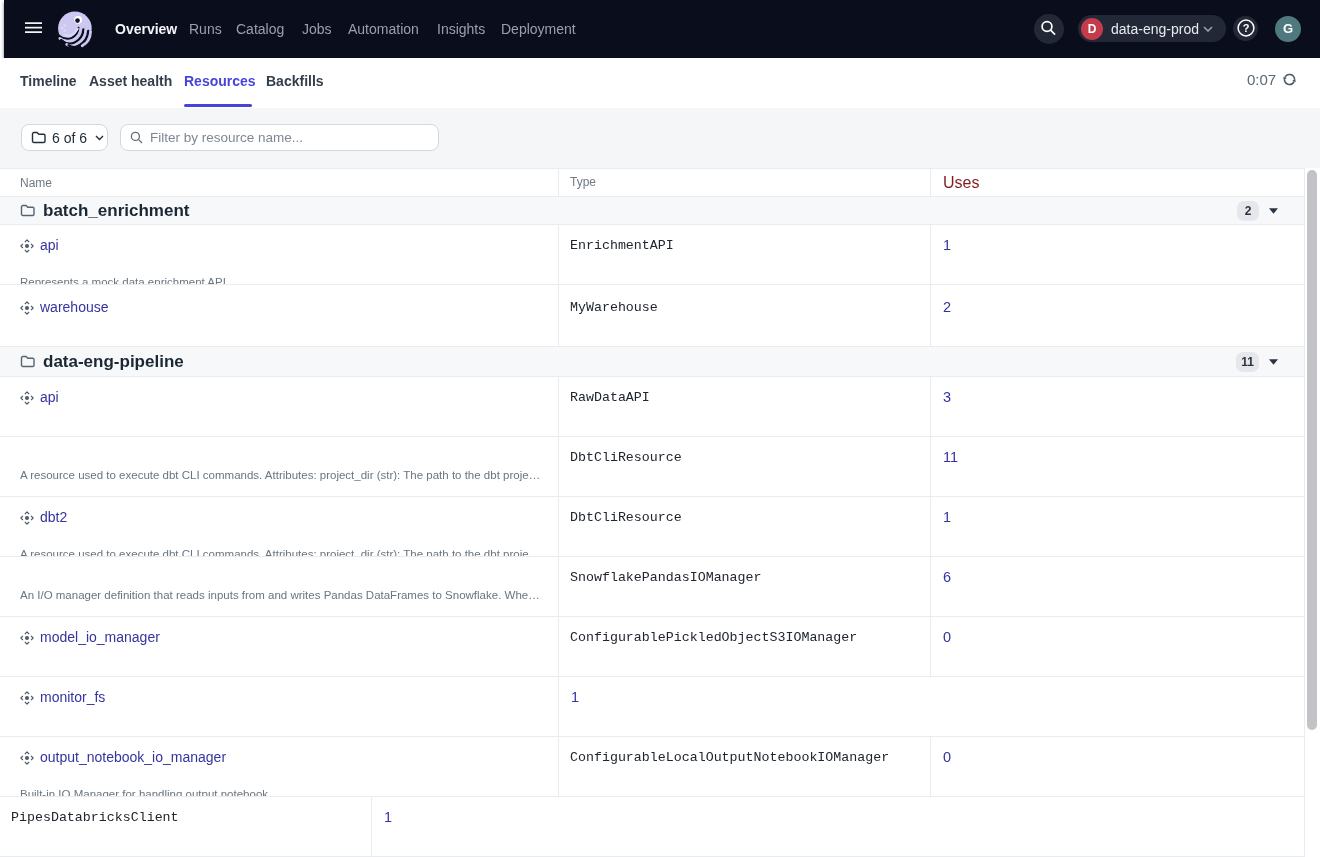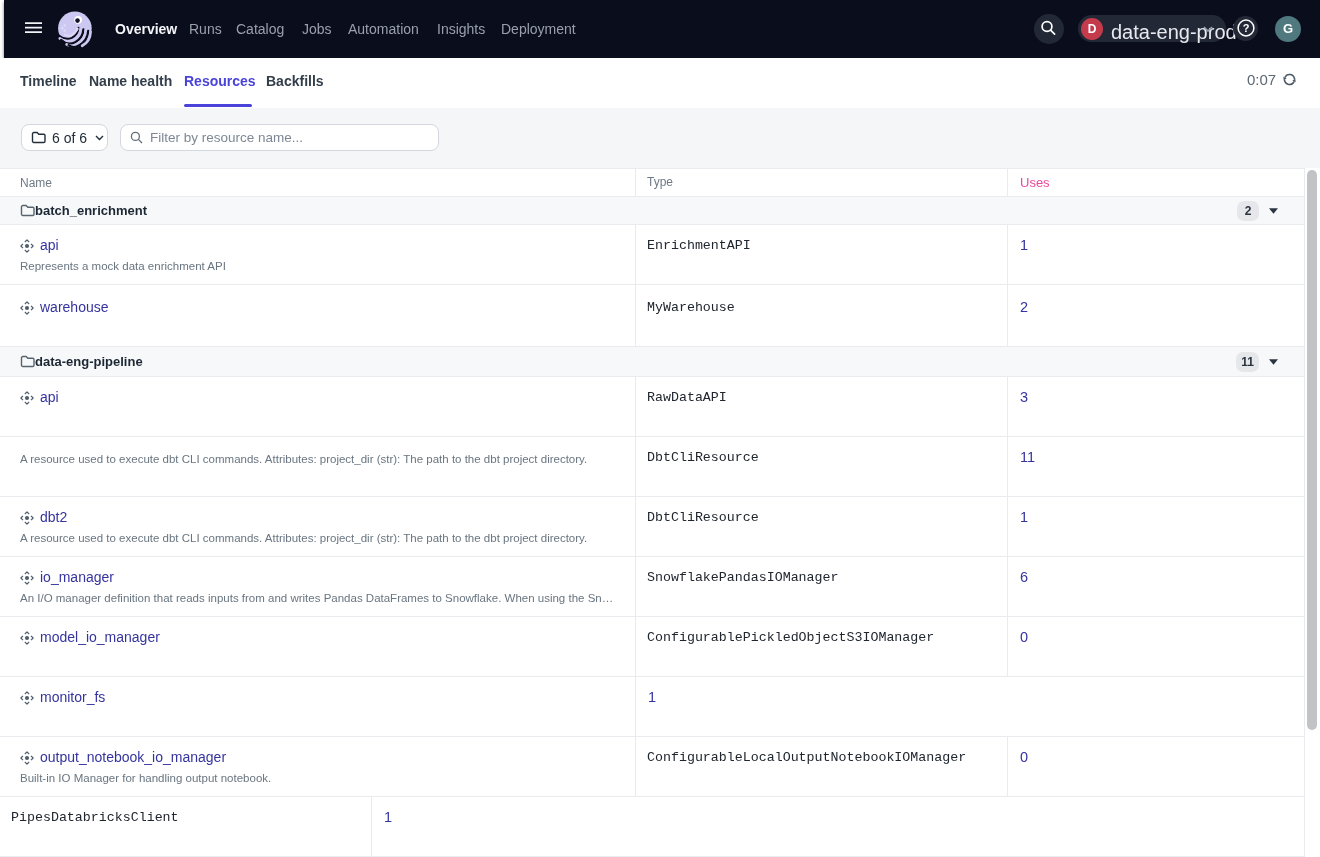--- a/index.html
+++ b/index.html
@@ -26,32 +26,32 @@
   font-size:14px;color:#222e3b}
 .inputbx{position:absolute;left:120px;top:66px;width:319px;height:27px;border:1px solid #d4d8dd;
   border-radius:8px;background:#fff;display:flex;align-items:center;padding-left:9px;gap:7px;
   font-size:13.5px;color:#7d8894}
 
 .tbl{position:absolute;left:0;top:168px;width:1320px;height:689px;background:#fff}
 .row{position:absolute;left:0;width:1305px;border-bottom:1px solid #e9ebee;display:flex}
 .hrow{font-size:12px;color:#6f7a86;border-top:1px solid #e9ebee}
 .hrow .cn,.hrow .ct{display:flex;align-items:center}
 .grow{background:#f7f8f9;align-items:center;padding:0 27px 0 20px}
-.grow b{font-size:13px;color:#1c2734;}
+.grow b{font-size:17px;color:#1c2734;margin-left:8px}
 .badge{margin-left:auto;min-width:22px;height:20px;background:#e5e7ea;border-radius:7px;
   color:#2a3440;font-size:12px;font-weight:700;line-height:20px;text-align:center;padding:0 5px}
 .caret{margin-left:10px}
-.cn{width:636px;border-right:1px solid #e9ebee;padding:11px 17px 0 20px;overflow:hidden}
+.cn{width:559px;border-right:1px solid #e9ebee;padding:11px 17px 0 20px;overflow:hidden}
 .ct{width:372px;border-right:1px solid #e9ebee;padding:11px 0 0 11px;
   font-family:"Liberation Mono",monospace;font-size:13.3px;color:#20262e;line-height:19px}
 .cu{flex:1;padding:10.5px 0 0 12px;font-size:14.5px;line-height:19px}
 .nm{display:flex;align-items:center;gap:6px;line-height:19px}
 .nm a{font-size:14px;color:#35349f}
 .cu a{color:#35349f}
-.desc{margin-top:3px;font-size:11.5px;color:#697580;white-space:nowrap;overflow:hidden;text-overflow:ellipsis;line-height:16px}
+.desc{margin-top:19px;font-size:11.5px;color:#697580;white-space:nowrap;overflow:hidden;text-overflow:ellipsis;line-height:16px}
 .vline{position:absolute;left:1304px;top:168px;width:1px;height:689px;background:#e9ebee}
 .thumb{position:absolute;left:1307px;top:170px;width:10px;height:560px;border-radius:5px;background:#c1c3c6}
 </style>
 </head>
 <body>
 <svg width="0" height="0" style="position:absolute">
   <defs>
     <g id="ricg">
       <circle cx="12" cy="12" r="3.5" fill="#4b5b69"></circle>
       <g stroke="#4b5b69" stroke-width="2" fill="none" stroke-linejoin="round">
@@ -98,39 +98,39 @@
 
   <div class="circ" style="left:1030px;top:14px;width:30px;height:30px"></div>
   <svg class="abs" style="left:1036px;top:20px" width="16" height="16" viewBox="0 0 16 16">
     <circle cx="7" cy="6.5" r="4.9" stroke="#fff" stroke-width="1.7" fill="none"></circle>
     <path d="M10.6 10.2 L14.6 14.2" stroke="#fff" stroke-width="1.7" stroke-linecap="round"></path>
   </svg>
 
   <div class="abs" style="left:1074px;top:15px;width:148px;height:27px;border-radius:14px;background:#232837"></div>
   <div class="circ" style="left:1077px;top:17.5px;width:22px;height:22px;background:#c43b4b;color:#fff;
     font-size:12px;font-weight:700;text-align:center;line-height:22px">D</div>
-  <div class="abs" style="left:1107px;top:21px;font-size:20px;color:#e8eaf0">data-eng-prod</div>
+  <div class="abs" style="left:1107px;top:21px;font-size:14px;color:#e8eaf0">data-eng-prod</div>
   <svg class="abs" style="left:1199px;top:26px" width="10" height="6" viewBox="0 0 10 6">
     <path d="M1 1 L5 5 L9 1" stroke="#9aa1ae" stroke-width="1.6" fill="none"></path>
   </svg>
 
   <div class="circ" style="left:1229px;top:15.5px;width:25px;height:25px"></div>
   <svg class="abs" style="left:1232.5px;top:19px" width="18" height="18" viewBox="0 0 18 18">
     <circle cx="9" cy="9" r="7.9" stroke="#fff" stroke-width="1.5" fill="none"></circle>
     <text x="9" y="13" font-size="11" font-weight="700" fill="#fff" text-anchor="middle" font-family="Liberation Sans">?</text>
   </svg>
 
   <div class="circ" style="left:1271px;top:15.5px;width:26px;height:26px;background:#50787f;color:#fff;
      font-size:13px;font-weight:700;text-align:center;line-height:26px">G</div>
 </div>
 
 <div class="tabsrow">
   <div class="tabswhite"></div>
   <div class="tab" style="left:20px">Timeline</div>
-  <div class="tab" style="left:89px">Name health</div>
+  <div class="tab" style="left:89px">Asset health</div>
   <div class="tab on" style="left:184px">Resources</div>
   <div class="tab" style="left:266px">Backfills</div>
   <div class="underline"></div>
   <div class="timer">0:07</div>
   <svg class="abs" style="left:1282px;top:14px" width="15" height="15" viewBox="0 0 15 15">
     <g stroke="#4b5866" stroke-width="1.5" fill="none">
       <path d="M12.48 7.06 A 5 5 0 0 0 2.97 5.39"></path>
       <path d="M2.52 7.94 A 5 5 0 0 0 12.03 9.61"></path>
     </g>
     <path d="M1.33 4.63 L4.61 6.15 L1.71 8.42 Z" fill="#4b5866"></path>
@@ -153,21 +153,21 @@
       <path d="M8.4 8.4 L12 12" stroke="#626e7a" stroke-width="1.3"></path>
     </svg>
     <span>Filter by resource name...</span>
   </div>
 </div>
 
 <div class="tbl">
   <div class="row hrow" style="top:0;height:29px">
     <div class="cn" style="padding:0 0 0 20px">Name</div>
     <div class="ct" style="padding:0 0 0 11px;font-family:'Liberation Sans',sans-serif;font-size:12px;color:#6f7a86">Type</div>
-    <div class="cu" style="padding:0 0 0 12px;font-size:13px;color:#ec4899;display:flex;align-items:center">Uses</div>
+    <div class="cu" style="padding:0 0 0 12px;font-size:16px;color:#7f1d1d;display:flex;align-items:center">Uses</div>
   </div>
 
   <div class="row grow" style="top:29px;height:28px">
     <svg width="15" height="13" viewBox="0 0 15 13">
         <path d="M1.5 2.8 a1.3 1.3 0 0 1 1.3-1.3 h3.3 l1.7 1.7 h4.9 a1.3 1.3 0 0 1 1.3 1.3 v5.7 a1.3 1.3 0 0 1 -1.3 1.3 h-9.9 a1.3 1.3 0 0 1 -1.3 -1.3 Z" stroke="#57646f" stroke-width="1.4" fill="none"></path>
       </svg>
     <b>batch_enrichment</b>
     <span class="badge">2</span>
     <svg class="caret" width="9" height="6" viewBox="0 0 9 6">
         <path d="M0 0.3 h9 L4.5 5.8 Z" fill="#2b3542"></path>
@@ -237,26 +237,20 @@
           </svg>
           <a>dbt2</a>
         </div>
       <div class="desc">A resource used to execute dbt CLI commands. Attributes: project_dir (str): The path to the dbt project directory.</div>
     </div>
     <div class="ct">DbtCliResource</div>
     <div class="cu"><a>1</a></div>
   </div>
   <div class="row" style="top:389px;height:60px">
     <div class="cn">
-      <div class="nm">
-          <svg width="14" height="14" viewBox="0 0 24 24" class="ric">
-            <use href="#ricg"></use>
-          </svg>
-          <a>io_manager</a>
-        </div>
       <div class="desc">An I/O manager definition that reads inputs from and writes Pandas DataFrames to Snowflake. When using the SnowflakePandasIOManager, any inputs and outputs</div>
     </div>
     <div class="ct">SnowflakePandasIOManager</div>
     <div class="cu"><a>6</a></div>
   </div>
   <div class="row" style="top:449px;height:60px">
     <div class="cn">
       <div class="nm">
           <svg width="14" height="14" viewBox="0 0 24 24" class="ric">
             <use href="#ricg"></use>

